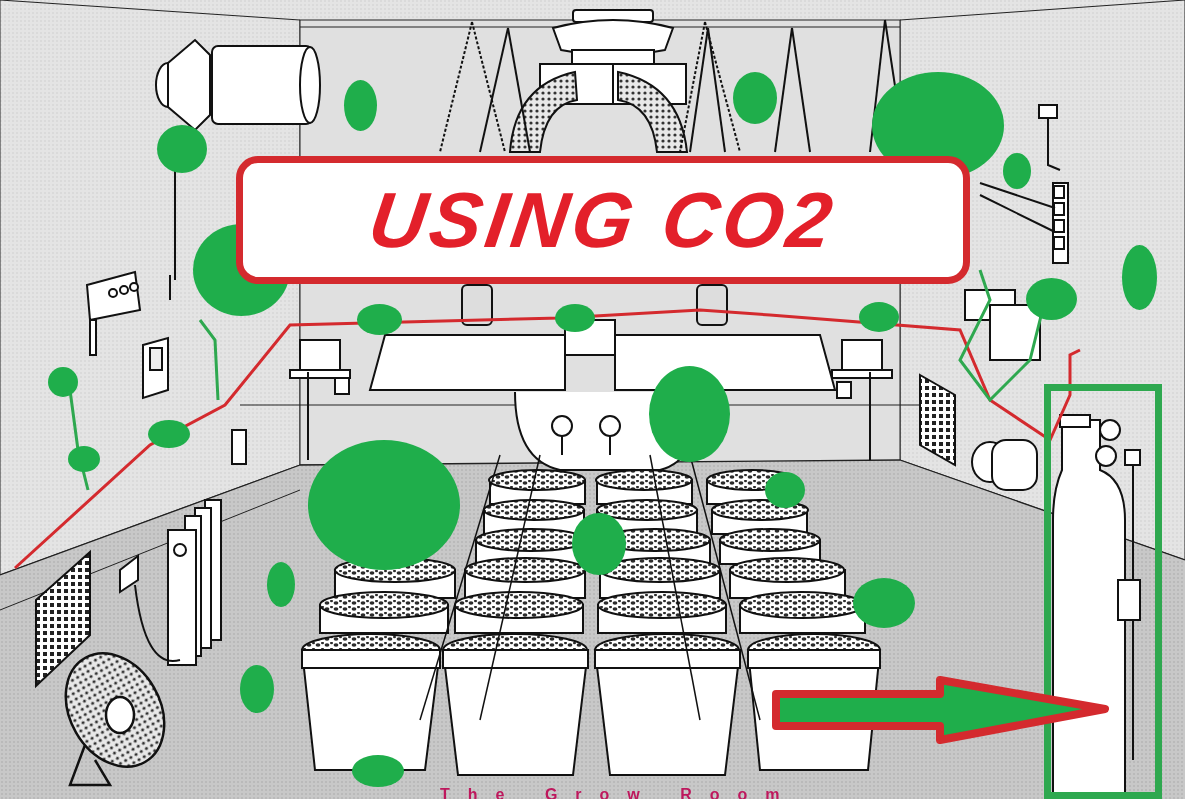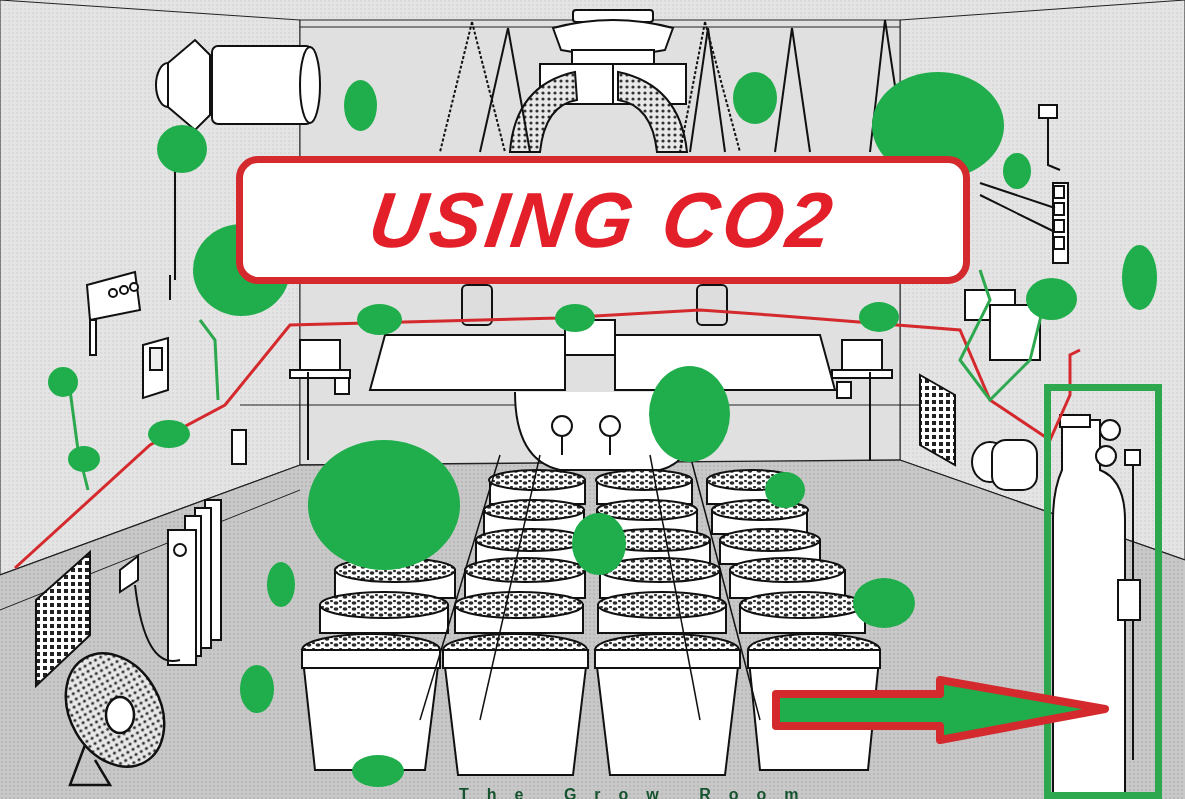--- a/index.html
+++ b/index.html
@@ -8,21 +8,21 @@
   .banner {
     position:absolute; left:236px; top:156px; width:734px; height:128px;
     background:#ffffff; border:7px solid #d42a2e; border-radius:22px; box-sizing:border-box;
     display:flex; align-items:center; justify-content:center;
   }
   .banner-text {
     color:#e3202a; font-family:"Liberation Sans", sans-serif; font-weight:bold; font-style:italic;
     font-size:78px; letter-spacing:4px; transform:skewX(-8deg); line-height:1;
   }
   .footer-text {
-    position:absolute; left:459px; top:786px; color:#14532d; font-weight:bold; font-size:16px;
+    position:absolute; left:440px; top:786px; color:#be185d; font-weight:bold; font-size:16px;
     letter-spacing:18px; height:13px; overflow:hidden;
   }
   .blob { position:absolute; background:#1fae4b; border-radius:50%; }
   .tank-frame { position:absolute; border:7px solid #2ea84f; box-sizing:border-box; }
 </style>
 </head>
 <body>
 
 <svg id="scene" viewBox="0 0 1185 799" xmlns="http://www.w3.org/2000/svg">
   <defs>

